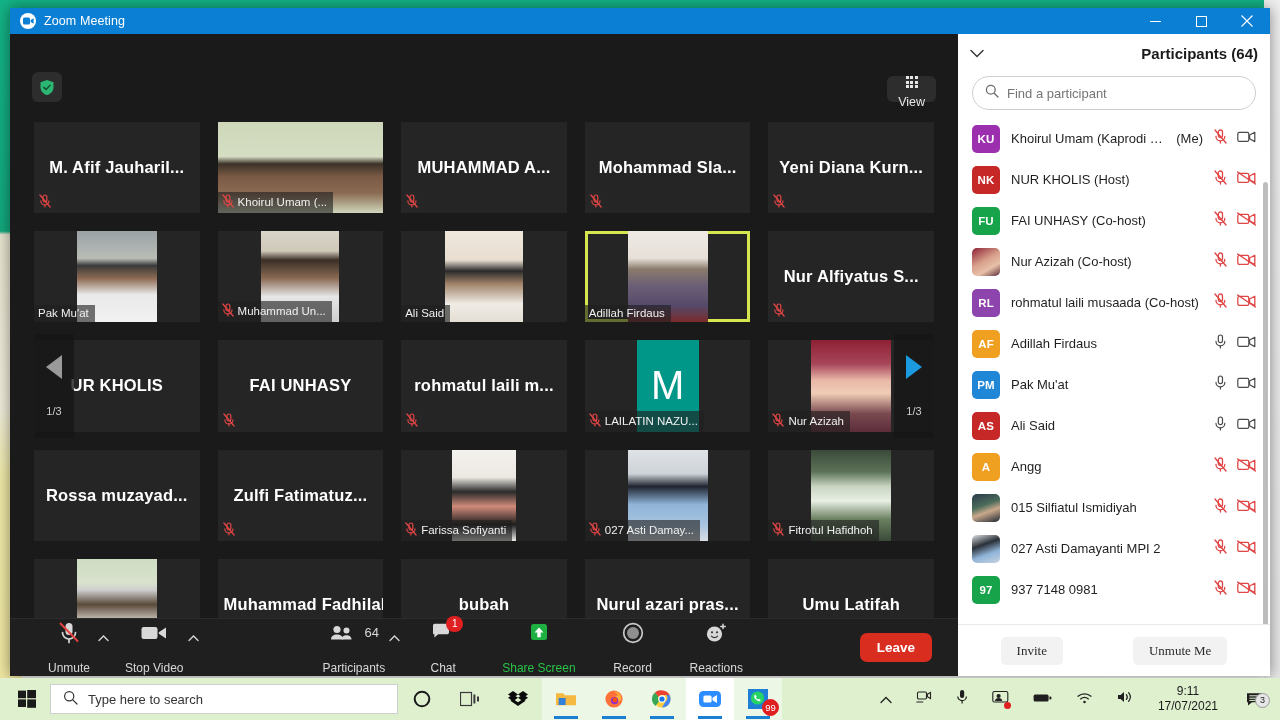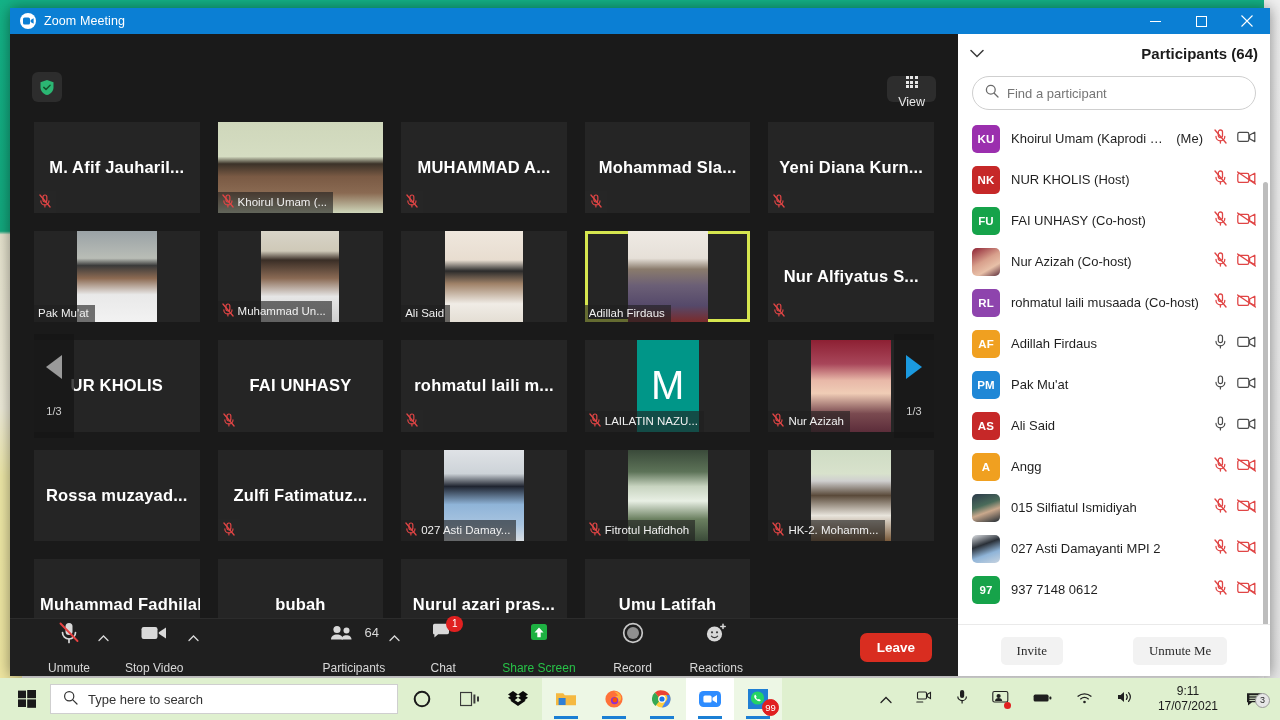--- a/index.html
+++ b/index.html
@@ -444,20 +444,34 @@
               <span class="badge nolabel">
                 <span><svg width="12" height="14" viewBox="0 0 13 15">
                     <rect x="4.3" y="1" width="4.2" height="7.6" rx="2.1" fill="none" stroke="#e04545" stroke-width="1.3"></rect>
                     <path d="M2 7.4a4.4 4.4 0 0 0 8.8 0" stroke="#e04545" stroke-width="1.3" fill="none" stroke-linecap="round"></path>
                     <path d="M6.4 11.8v2.2" stroke="#e04545" stroke-width="1.3" stroke-linecap="round"></path>
                     <path d="M1 1 12 14" stroke="#e04545" stroke-width="1.4" stroke-linecap="round"></path>
                   </svg></span>
               </span>
             </div>
             <div class="tile">
+              <span class="vid" style="left:50%;transform:translateX(-50%);width:64px">
+                <span class="ph" style="display:block;width:100%;height:100%;background:linear-gradient(180deg,#f4f2ee 0%,#ece8e2 30%,#2a2a2a 46%,#d08a7a 62%,#1e1e1e 82%,#efedea 100%)"></span>
+              </span>
+              <span class="badge">
+                <span><svg width="12" height="14" viewBox="0 0 13 15">
+                    <rect x="4.3" y="1" width="4.2" height="7.6" rx="2.1" fill="none" stroke="#e04545" stroke-width="1.3"></rect>
+                    <path d="M2 7.4a4.4 4.4 0 0 0 8.8 0" stroke="#e04545" stroke-width="1.3" fill="none" stroke-linecap="round"></path>
+                    <path d="M6.4 11.8v2.2" stroke="#e04545" stroke-width="1.3" stroke-linecap="round"></path>
+                    <path d="M1 1 12 14" stroke="#e04545" stroke-width="1.4" stroke-linecap="round"></path>
+                  </svg></span>
+                <span class="badge-text">Farissa Sofiyanti</span>
+              </span>
+            </div>
+            <div class="tile">
               <span class="vid" style="left:50%;transform:translateX(-50%);width:80px">
                 <span class="ph" style="display:block;width:100%;height:100%;background:linear-gradient(180deg,#dfe2e6 0%,#cdd3d8 26%,#1f2430 40%,#8fb4d8 60%,#a8c4e0 82%,#d8dde2 100%)"></span>
               </span>
               <span class="badge">
                 <span><svg width="12" height="14" viewBox="0 0 13 15">
                     <rect x="4.3" y="1" width="4.2" height="7.6" rx="2.1" fill="none" stroke="#e04545" stroke-width="1.3"></rect>
                     <path d="M2 7.4a4.4 4.4 0 0 0 8.8 0" stroke="#e04545" stroke-width="1.3" fill="none" stroke-linecap="round"></path>
                     <path d="M6.4 11.8v2.2" stroke="#e04545" stroke-width="1.3" stroke-linecap="round"></path>
                     <path d="M1 1 12 14" stroke="#e04545" stroke-width="1.4" stroke-linecap="round"></path>
                   </svg></span>
@@ -855,21 +869,21 @@
                   </svg></span>
                 <span><svg width="19" height="14" viewBox="0 0 19 14">
                     <rect x="0.8" y="2.4" width="11" height="9" rx="1.6" fill="none" stroke="#e04545" stroke-width="1.3"></rect>
                     <path d="M12.6 5 17.8 2.2v9.4L12.6 8.8z" fill="none" stroke="#e04545" stroke-width="1.3" stroke-linejoin="round"></path>
                     <path d="M0.6 1 18.4 13" stroke="#e04545" stroke-width="1.4" stroke-linecap="round"></path>
                   </svg></span>
               </span>
             </div>
             <div class="prow">
               <span class="avatar" style="background:#16a34a">97</span>
-              <span class="pname">937 7148 0612</span>
+              <span class="pname">937 7148 0981</span>
               <span class="picons">
                 <span><svg width="13" height="15" viewBox="0 0 13 15">
                     <rect x="4.3" y="1" width="4.2" height="7.6" rx="2.1" fill="none" stroke="#e04545" stroke-width="1.3"></rect>
                     <path d="M2 7.4a4.4 4.4 0 0 0 8.8 0" stroke="#e04545" stroke-width="1.3" fill="none" stroke-linecap="round"></path>
                     <path d="M6.4 11.8v2.2" stroke="#e04545" stroke-width="1.3" stroke-linecap="round"></path>
                     <path d="M1 1 12 14" stroke="#e04545" stroke-width="1.4" stroke-linecap="round"></path>
                   </svg></span>
                 <span><svg width="19" height="14" viewBox="0 0 19 14">
                     <rect x="0.8" y="2.4" width="11" height="9" rx="1.6" fill="none" stroke="#e04545" stroke-width="1.3"></rect>
                     <path d="M12.6 5 17.8 2.2v9.4L12.6 8.8z" fill="none" stroke="#e04545" stroke-width="1.3" stroke-linejoin="round"></path>

